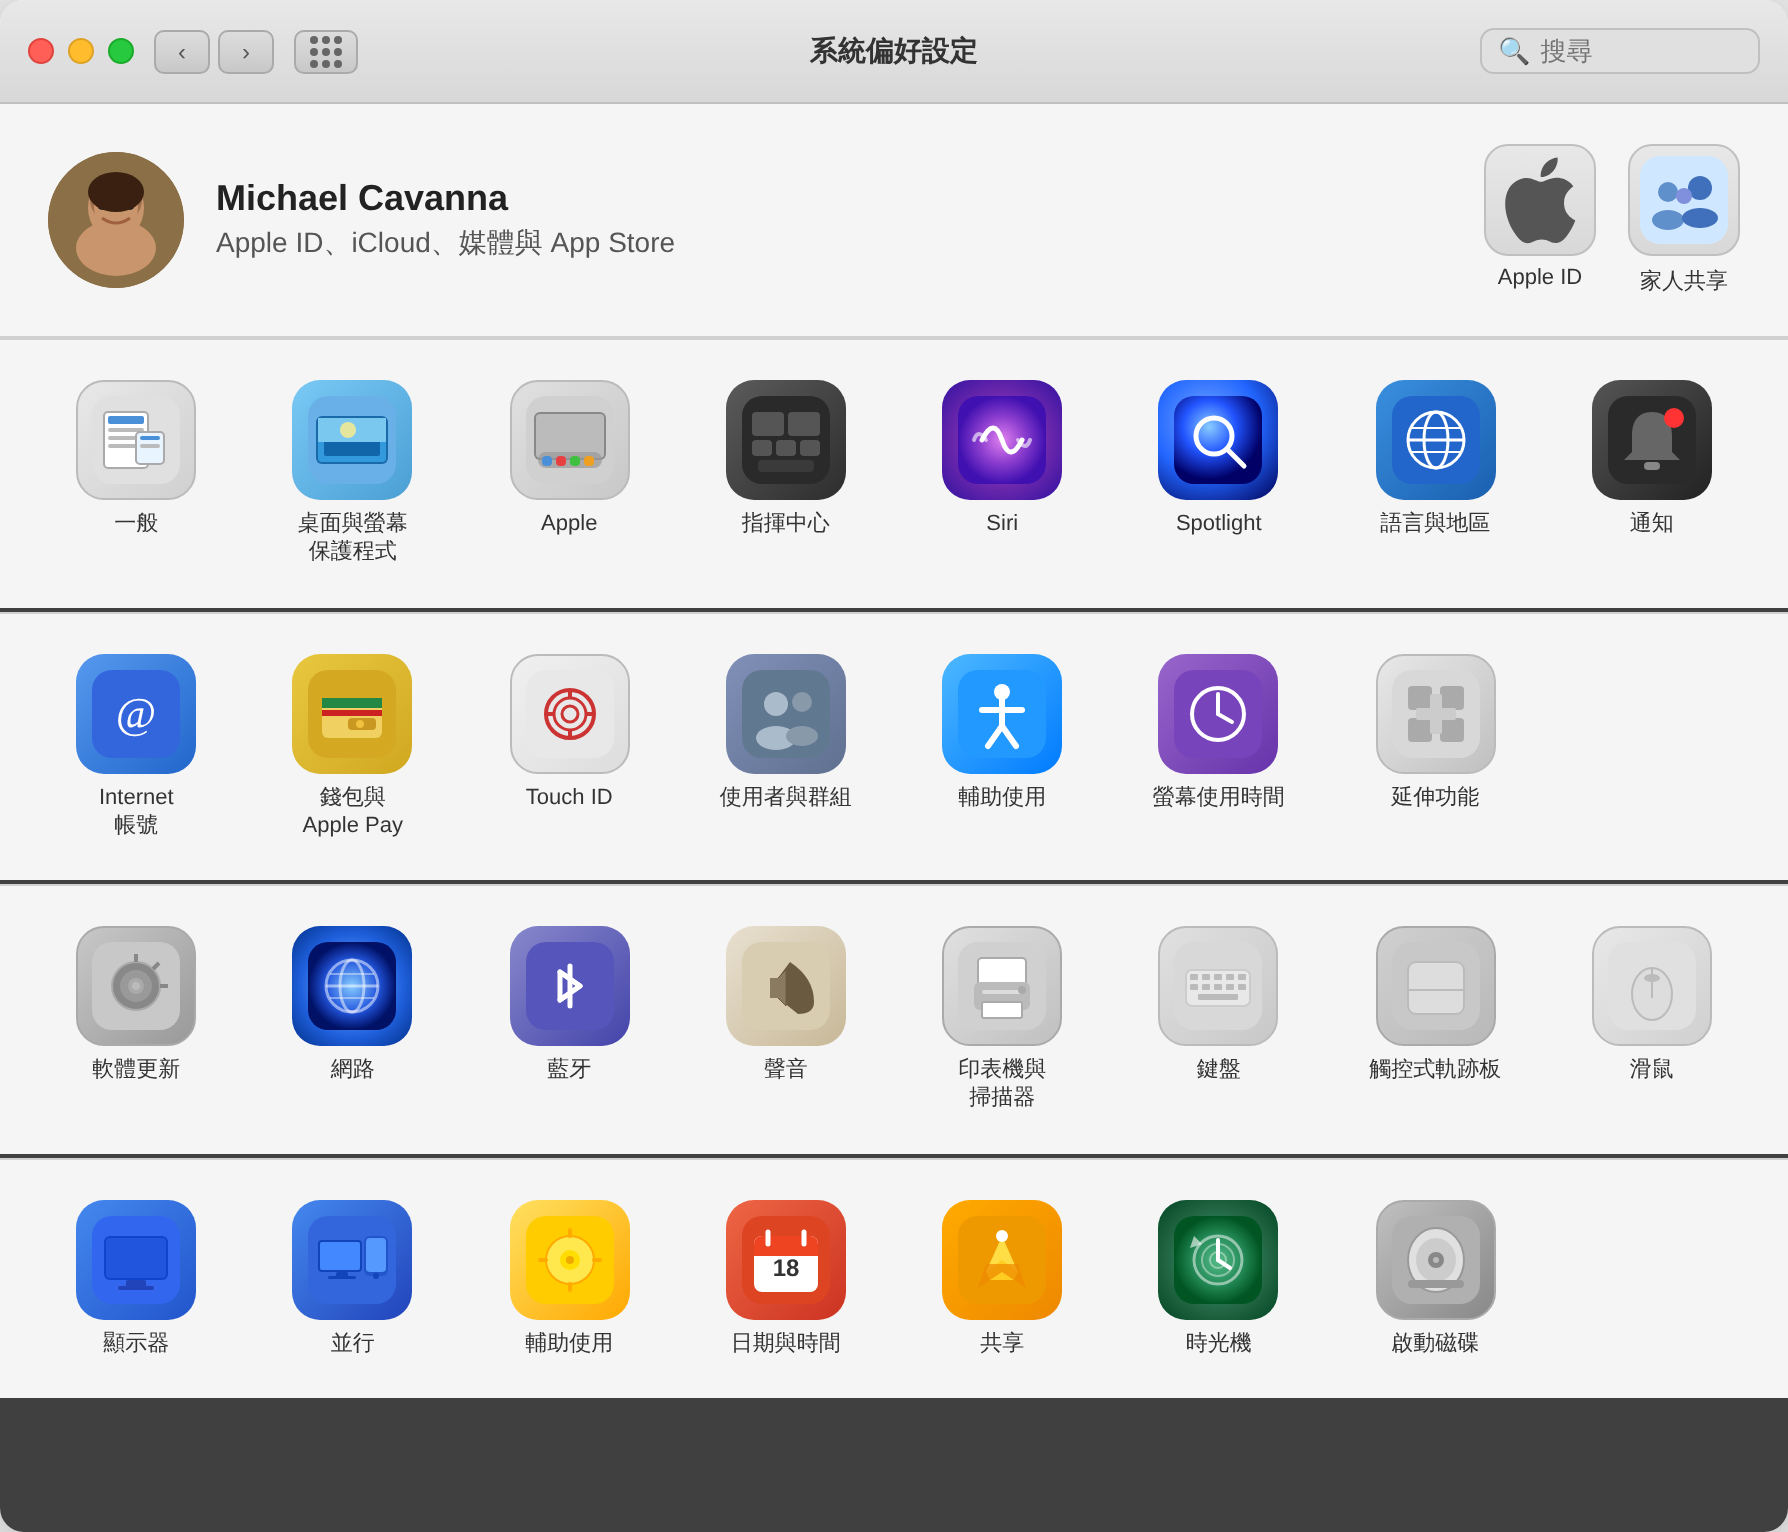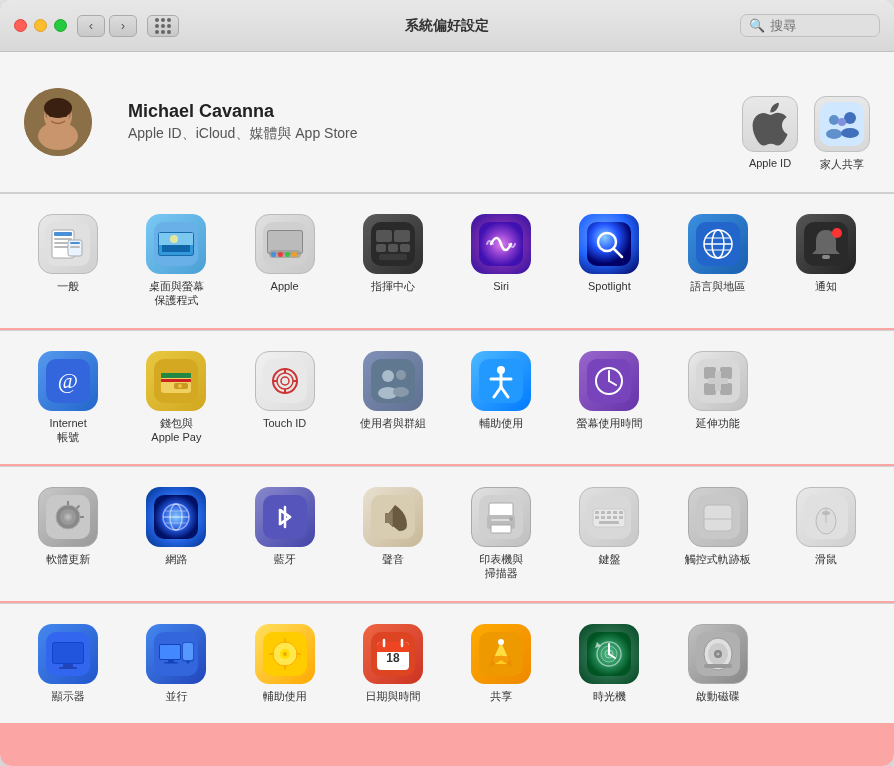--- a/index.html
+++ b/index.html
@@ -116,21 +116,20 @@
     }
 
     
     .profile-section {
       background: #f5f5f5;
       padding: 20px 24px;
       display: flex;
       align-items: center;
       border-bottom: 1px solid #d0d0d0;
       flex-shrink: 0;
-      gap: 20px;
     }
     .avatar {
       width: 68px;
       height: 68px;
       border-radius: 50%;
       overflow: hidden;
       margin-right: 16px;
       flex-shrink: 0;
       background: #8B6F47;
       display: flex;
@@ -153,21 +152,20 @@
       display: flex;
       gap: 16px;
       margin-left: auto;
     }
     .profile-action-item {
       display: flex;
       flex-direction: column;
       align-items: center;
       gap: 5px;
       cursor: pointer;
-      margin-top: 24px;
     }
     .profile-action-icon {
       width: 56px;
       height: 56px;
       border-radius: 12px;
       background: linear-gradient(180deg, #e8e8e8 0%, #d8d8d8 100%);
       border: 1px solid #c0c0c0;
       display: flex;
       align-items: center;
       justify-content: center;
@@ -176,21 +174,21 @@
     .profile-action-label {
       font-size: 11px;
       color: #333;
       text-align: center;
     }
 
     
     .content {
       flex: 1;
       overflow-y: auto;
-      background: #fca5a5;
+      background: #404040;
     }
     .grid-section {
       padding: 14px 16px;
       background: #f5f5f5;
       margin-bottom: 2px;
     }
     .icon-grid {
       display: grid;
       grid-template-columns: repeat(8, 1fr);
       gap: 8px 4px;

